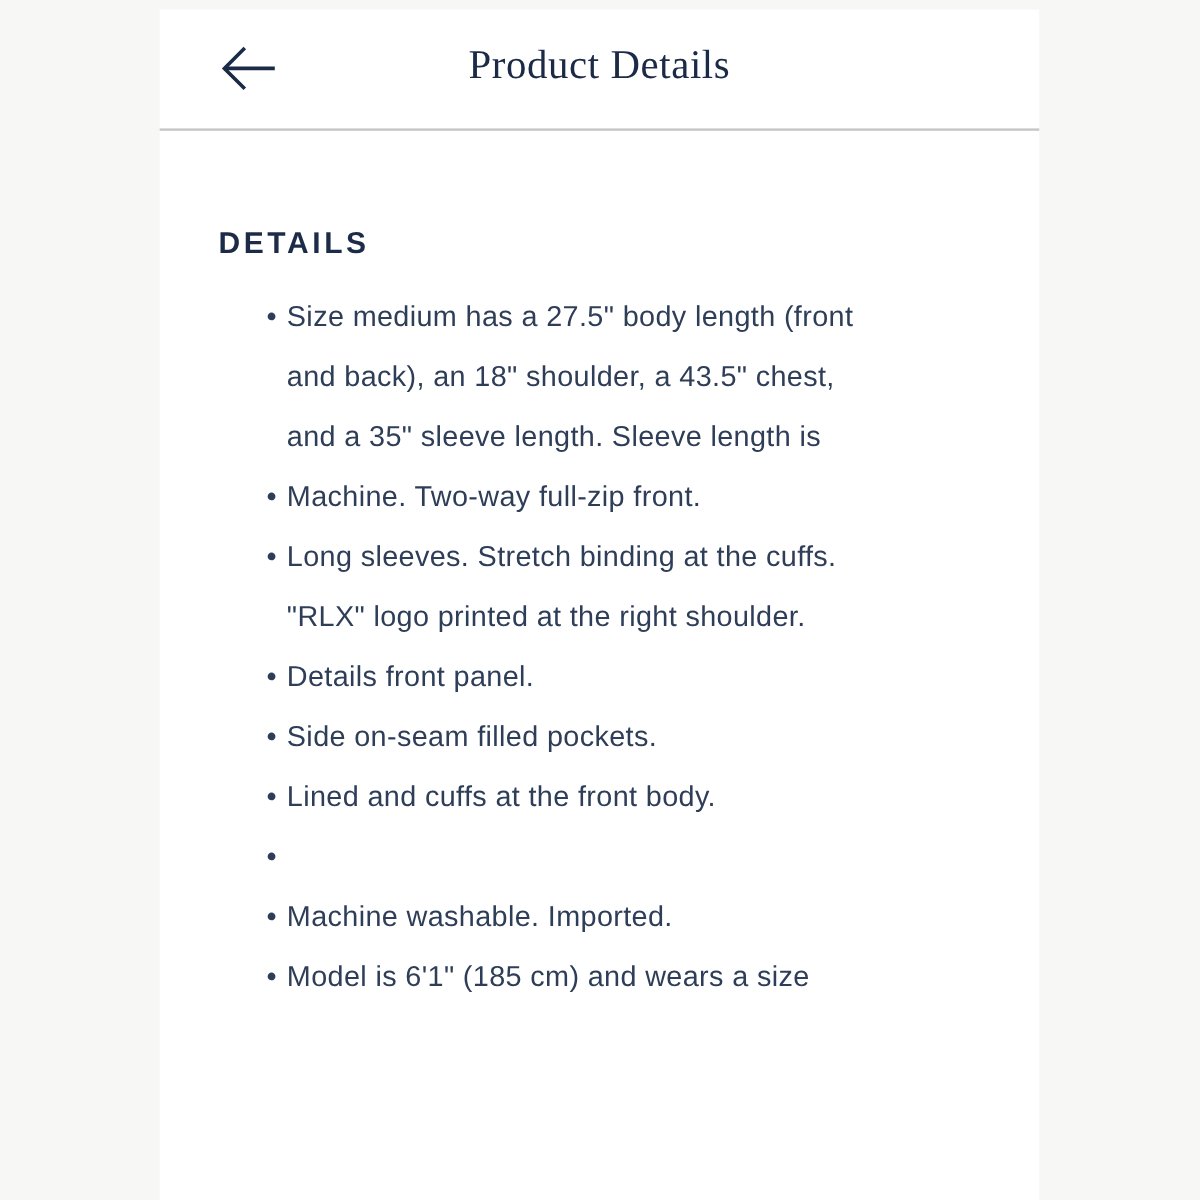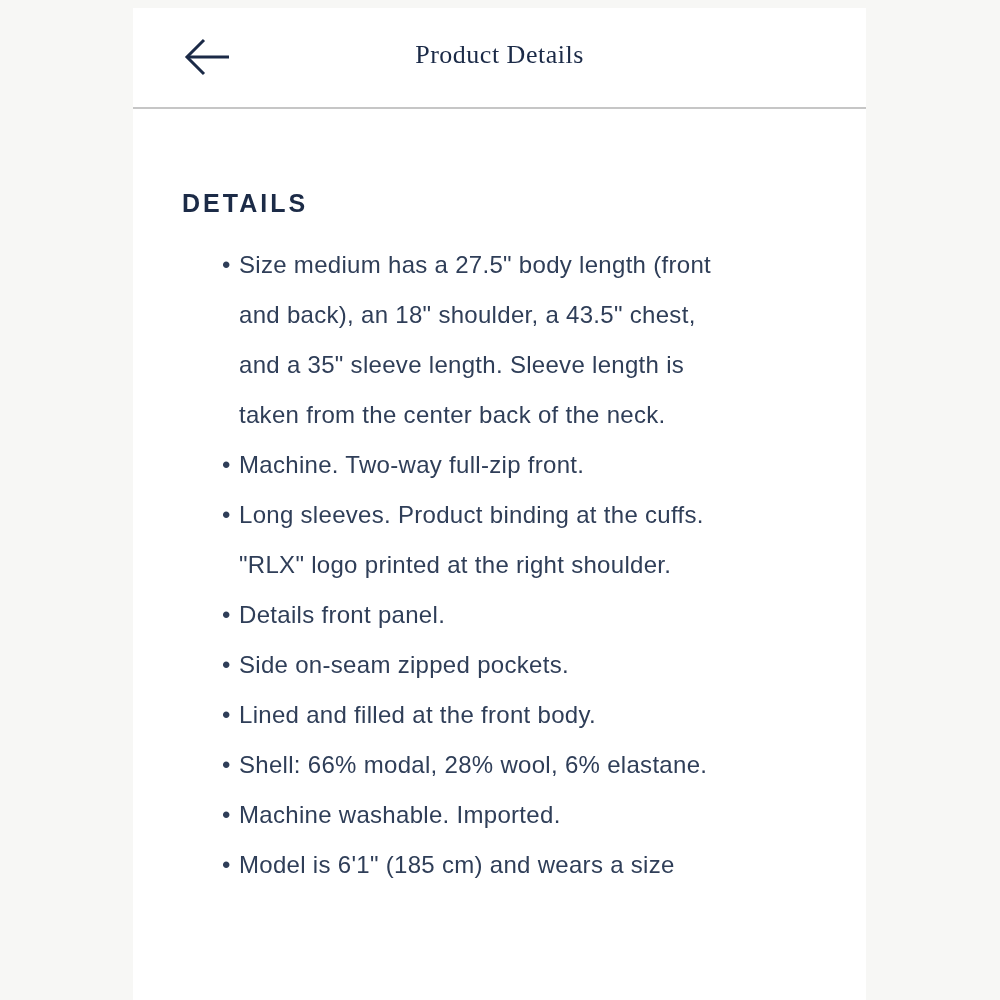--- a/index.html
+++ b/index.html
@@ -32,21 +32,21 @@
   .back-button {
     position: absolute;
     left: 48px; top: 27px;
     width: 50px; height: 44px;
     background: none; border: none; padding: 2px;
     cursor: pointer;
   }
   .back-button svg { display: block; }
   .page-title {
     font-family: "Liberation Serif", serif;
-    font-size: 26px;
+    font-size: 34px;
     color: #1b2a47;
     position: relative;
     top: -3px;
     letter-spacing: 0.5px;
   }
   .content { position: relative; margin-top: 32px; }
   .section-heading {
     margin: 79px 0 0 49px;
     font-size: 25px;
     font-weight: bold;
@@ -100,58 +100,56 @@
 
     <div class="content">
       <h2 class="section-heading">DETAILS</h2>
       <ul class="details-list">
           <li>
             <span class="bullet">•</span>
             <div class="lines">
               <div class="line">Size medium has a 27.5" body length (front</div>
               <div class="line">and back), an 18" shoulder, a 43.5" chest,</div>
               <div class="line">and a 35" sleeve length. Sleeve length is</div>
-              <div class="line">taken from the center back of the neck.</div>
             </div>
           </li>
           <li>
             <span class="bullet">•</span>
             <div class="lines">
               <div class="line">Machine. Two-way full-zip front.</div>
             </div>
           </li>
           <li>
             <span class="bullet">•</span>
             <div class="lines">
-              <div class="line">Long sleeves. Product binding at the cuffs.</div>
+              <div class="line">Long sleeves. Stretch binding at the cuffs.</div>
               <div class="line">"RLX" logo printed at the right shoulder.</div>
             </div>
           </li>
           <li>
             <span class="bullet">•</span>
             <div class="lines">
               <div class="line">Details front panel.</div>
             </div>
           </li>
           <li>
             <span class="bullet">•</span>
             <div class="lines">
-              <div class="line">Side on-seam zipped pockets.</div>
+              <div class="line">Side on-seam filled pockets.</div>
             </div>
           </li>
           <li>
             <span class="bullet">•</span>
             <div class="lines">
-              <div class="line">Lined and filled at the front body.</div>
+              <div class="line">Lined and cuffs at the front body.</div>
             </div>
           </li>
           <li>
             <span class="bullet">•</span>
             <div class="lines">
-              <div class="line">Shell: 66% modal, 28% wool, 6% elastane.</div>
             </div>
           </li>
           <li>
             <span class="bullet">•</span>
             <div class="lines">
               <div class="line">Machine washable. Imported.</div>
             </div>
           </li>
           <li>
             <span class="bullet">•</span>

